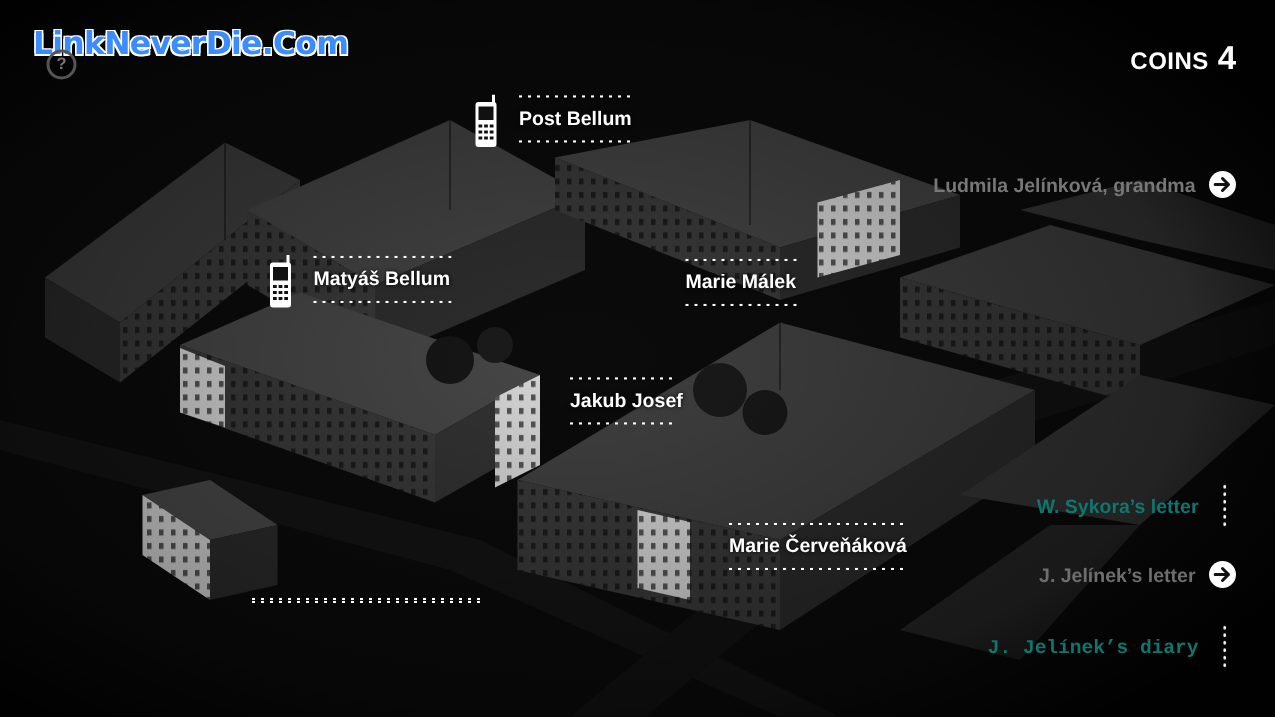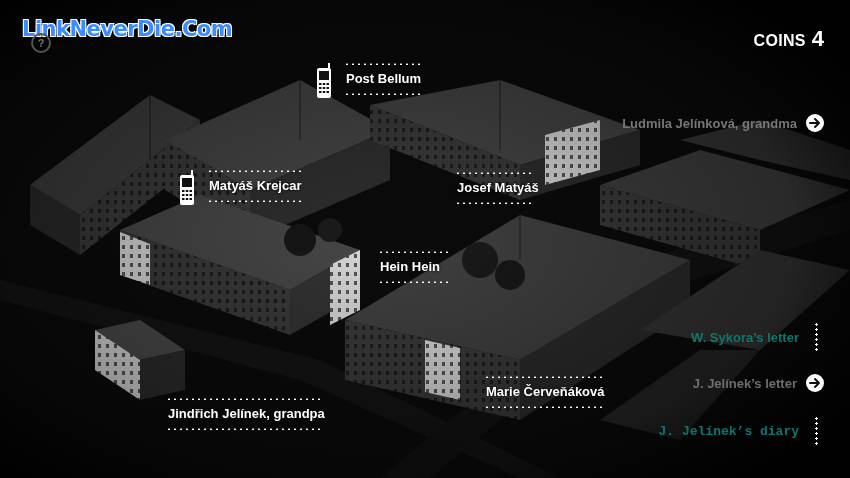--- a/index.html
+++ b/index.html
@@ -143,53 +143,52 @@
         <rect x="3" y="24" width="2.5" height="2"></rect>
           <rect x="6.75" y="24" width="2.5" height="2"></rect>
           <rect x="10.5" y="24" width="2.5" height="2"></rect>
         <rect x="3" y="28" width="2.5" height="2"></rect>
           <rect x="6.75" y="28" width="2.5" height="2"></rect>
           <rect x="10.5" y="28" width="2.5" height="2"></rect>
       </g>
     </svg>
     <div class="tag" style="width:94px;">
       <div class="dots"></div>
-      <div class="name">Matyáš Krejcar</div>
+      <div class="name">Matyáš Bellum</div>
       <div class="dots"></div>
     </div>
   </div>
 
   <div class="marker" style="left:455px; top:172px;">
     <div class="tag" style="width:78px;">
       <div class="dots"></div>
-      <div class="name">Josef Matyáš</div>
+      <div class="name">Marie Málek</div>
       <div class="dots"></div>
     </div>
   </div>
 
   <div class="marker" style="left:378px; top:251px;">
     <div class="tag" style="width:72px;">
       <div class="dots"></div>
-      <div class="name">Hein Hein</div>
-      <div class="dots"></div>
-    </div>
-  </div>
-
-  <div class="marker" style="left:484px; top:376px;">
+      <div class="name">Jakub Josef</div>
+      <div class="dots"></div>
+    </div>
+  </div>
+
+  <div class="marker" style="left:484px; top:348px;">
     <div class="tag" style="width:118px;">
       <div class="dots"></div>
       <div class="name">Marie Červeňáková</div>
       <div class="dots"></div>
     </div>
   </div>
 
   <div class="marker" style="left:166px; top:398px;">
     <div class="tag" style="width:157px;">
       <div class="dots"></div>
-      <div class="name">Jindřich Jelínek, grandpa</div>
       <div class="dots"></div>
     </div>
   </div>
 
   <div class="side" style="right:26px; top:114px;">
     <span class="name dim" style="color:#777;">Ludmila Jelínková, grandma</span>
     <span class="arrow">
       <svg width="12" height="12" viewBox="0 0 12 12">
           <path d="M1 6 H10 M6 2 L10 6 L6 10" stroke="#111" stroke-width="2" fill="none" stroke-linecap="round" stroke-linejoin="round"></path>
         </svg>

